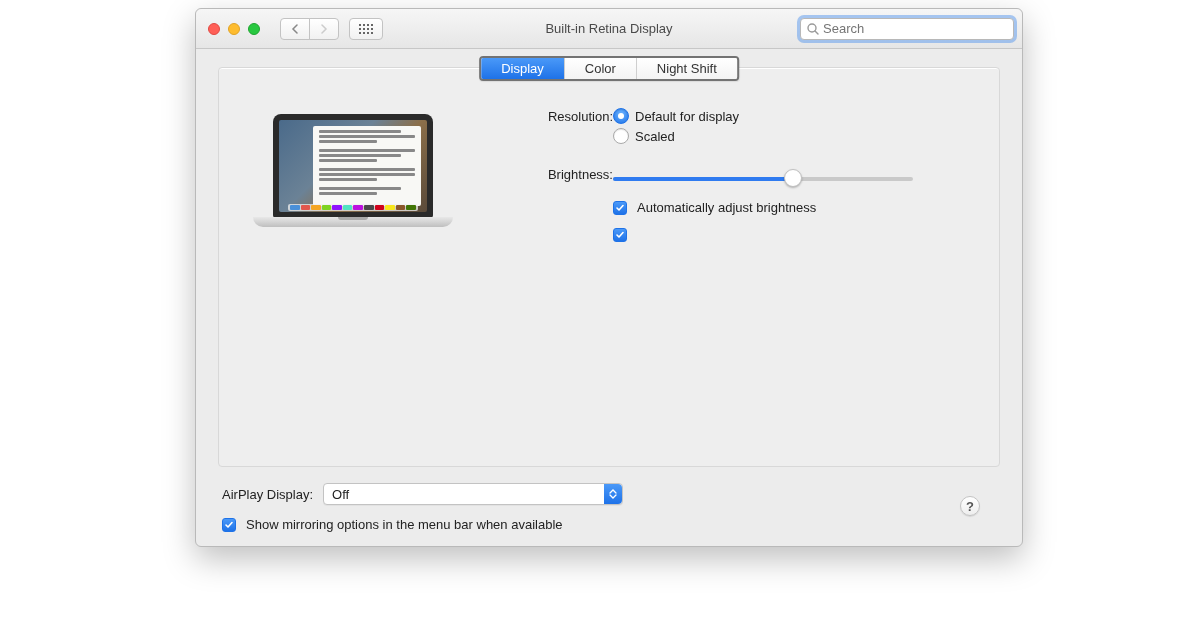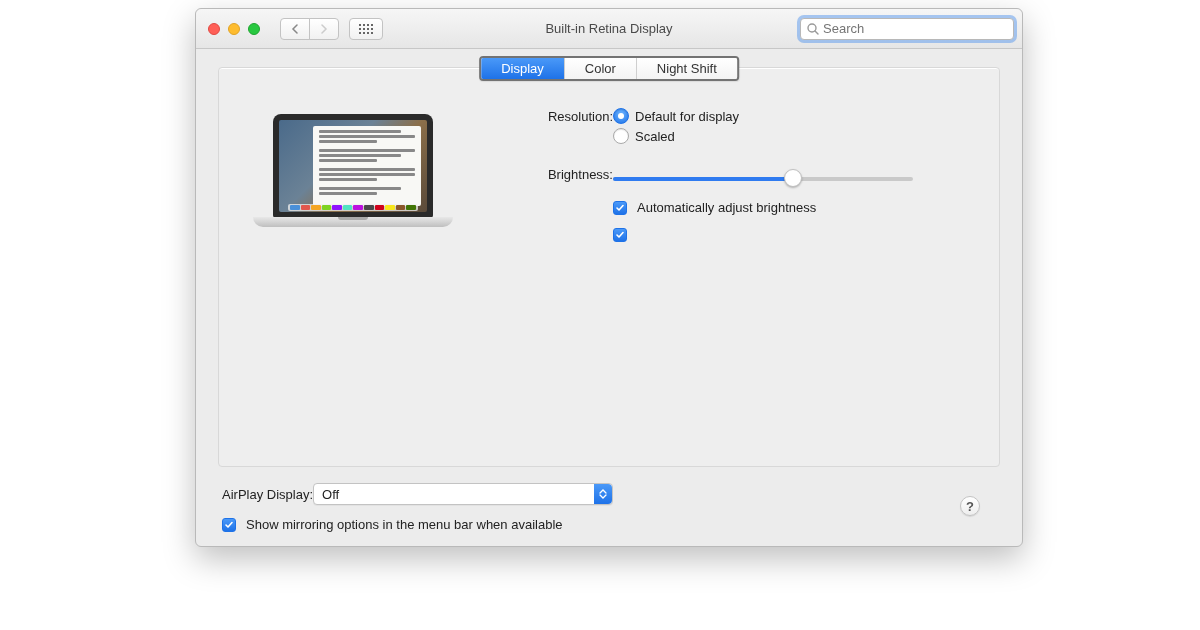--- a/index.html
+++ b/index.html
@@ -218,21 +218,21 @@
   .check svg { display: none; }
 
   .truetone-desc {
     font-size: 11px; color: #5a5a5a; margin-top: 4px;
     line-height: 1.35; max-width: 290px;
   }
 
   .bottom {
     padding: 16px 4px 0 4px;
   }
-  .airplay-row { display: flex; align-items: center; margin-bottom: 12px; }
+  .airplay-row { display: flex; align-items: center; gap: 10px; margin-bottom: 12px; }
   .dropdown {
     position: relative;
     width: 300px; height: 22px;
     background: #fff; border: 1px solid #c3c3c3;
     border-radius: 4px;
     display: flex; align-items: center;
     padding: 0 22px 0 8px;
     box-shadow: 0 1px 0 rgba(0,0,0,0.04);
   }
   .dropdown-arrows {

